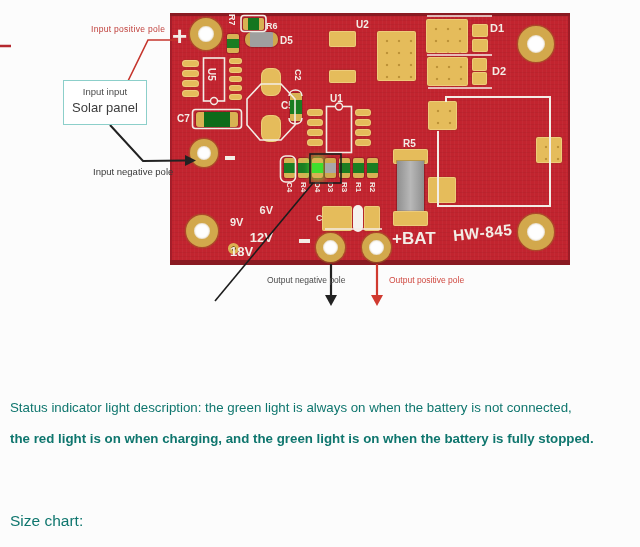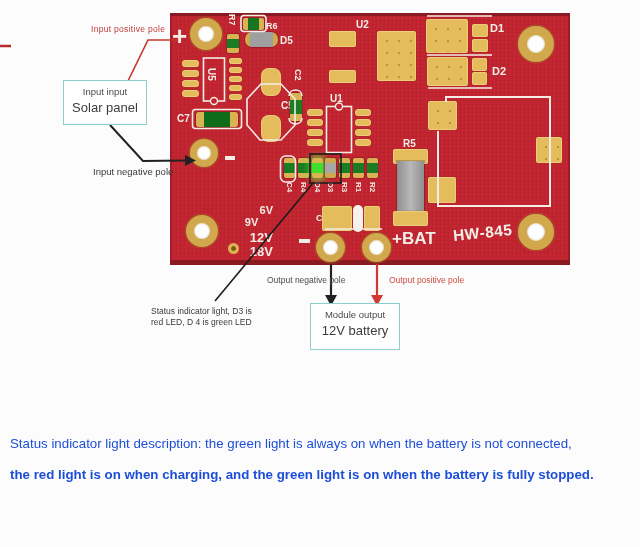--- a/index.html
+++ b/index.html
@@ -30,21 +30,21 @@
   .melf{background:linear-gradient(90deg,#cfa94e 0 16%,#9f9f9f 16% 84%,#cfa94e 84%);border-radius:7px;}
   .whitepill{position:absolute;background:#f5f2ee;border-radius:5px;}
   
   .lbl{position:absolute;line-height:1.15;white-space:nowrap;}
   .red-lbl{color:#c0403c;}
   .dark-lbl{color:#3a3a3a;}
   .callout{position:absolute;background:#ffffff;border:1.5px solid #8ccfca;text-align:center;}
   .callout .t1{font-size:9.5px;color:#4a4a4a;margin-top:5px;}
   .callout .t2{font-size:13px;color:#3c3c3c;margin-top:3px;}
   #overlay{position:absolute;left:0;top:0;pointer-events:none;}
-  .desc{position:absolute;color:#1d4ed8;white-space:nowrap;font-size:13.3px;margin-top:36px;}
+  .desc{position:absolute;color:#0f766e;white-space:nowrap;font-size:13.3px;}
 </style>
 </head>
 <body>
 
 <div id="stage">
 
   <div id="pcb">
     <div class="strip" style="top:0;height:3px;"></div>
     <div class="strip" style="bottom:0;height:5px;"></div>
 
@@ -131,23 +131,23 @@
     <div class="chip chv-green" style="left:197px;top:145px;width:11px;height:20px;"></div>
     <div class="sk vt" style="left:115px;top:169px;font-size:8px;">C4</div>
     <div class="sk vt" style="left:129px;top:169px;font-size:8px;">R4</div>
     <div class="sk vt" style="left:143px;top:169px;font-size:8px;">D4</div>
     <div class="sk vt" style="left:156px;top:169px;font-size:8px;">D3</div>
     <div class="sk vt" style="left:170px;top:169px;font-size:8px;">R3</div>
     <div class="sk vt" style="left:184px;top:169px;font-size:8px;">R1</div>
     <div class="sk vt" style="left:198px;top:169px;font-size:8px;">R2</div>
 
     <div class="sk" style="left:60px;top:192px;width:43px;text-align:right;font-size:11px;">6V</div>
-    <div class="sk" style="left:60px;top:204px;width:43px;text-align:center;font-size:11px;">9V</div>
+    <div class="sk" style="left:60px;top:204px;width:43px;text-align:left;font-size:11px;">9V</div>
     <div class="sk" style="left:60px;top:218px;width:43px;text-align:right;font-size:13px;">12V</div>
-    <div class="sk" style="left:60px;top:232px;width:43px;text-align:right;font-size:13px;">18V</div>
+    <div class="sk" style="left:60px;top:232px;width:43px;text-align:left;font-size:13px;">18V</div>
 
     <div class="sk" style="left:146px;top:201px;font-size:9px;">C6</div>
     <div class="pad" style="left:152px;top:193px;width:30px;height:25px;"></div>
     <div class="whitepill" style="left:183px;top:192px;width:10px;height:27px;"></div>
     <div class="pad" style="left:194px;top:193px;width:16px;height:25px;"></div>
   </div>
 
   <svg id="overlay" width="640" height="547" viewBox="0 0 640 547">
 
     <g stroke="#f3ede6" stroke-width="1.6" fill="none">
@@ -183,26 +183,21 @@
 
   <div class="lbl red-lbl" style="left:91px;top:25px;font-size:8.5px;letter-spacing:.3px;">Input positive pole</div>
 
   <div class="callout" style="left:63px;top:80px;width:82px;height:43px;">
     <div class="t1">Input input</div>
     <div class="t2">Solar panel</div>
   </div>
 
   <div class="lbl dark-lbl" style="left:93px;top:167px;font-size:9.5px;">Input negative pole</div>
 
-  <div class="lbl dark-lbl" style="left:151px;top:306px;width:110px;font-size:8.5px;line-height:10.5px;white-space:normal;">Status indicator light, D3 is red LED, D 4 is green LED</div>
 
   <div class="lbl" style="left:267px;top:276px;font-size:8.5px;color:#4a4a4a;">Output negative pole</div>
   <div class="lbl" style="left:389px;top:276px;font-size:8.5px;color:#d04a42;">Output positive pole</div>
 
-  <div class="callout" style="left:310px;top:303px;width:88px;height:45px;">
-    <div class="t1">Module output</div>
-    <div class="t2">12V battery</div>
-  </div>
 
   <div class="desc" style="left:10px;top:400px;">Status indicator light description: the green light is always on when the battery is not connected,</div>
   <div class="desc" style="left:10px;top:431px;font-weight:bold;">the red light is on when charging, and the green light is on when the battery is fully stopped.</div>
   <div class="desc" style="left:10px;top:512px;font-size:15.5px;">Size chart:</div>
 </div>
 
 </body></html>

